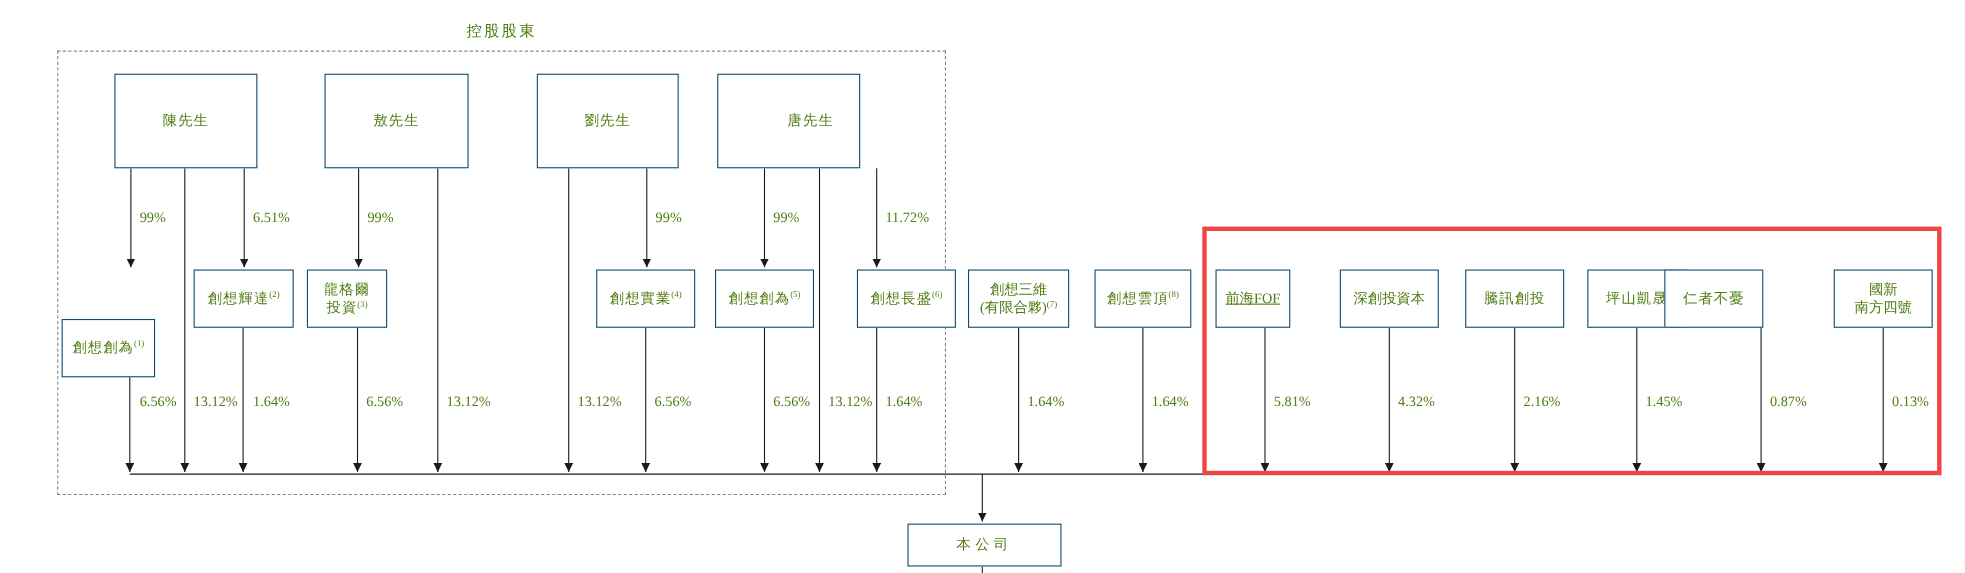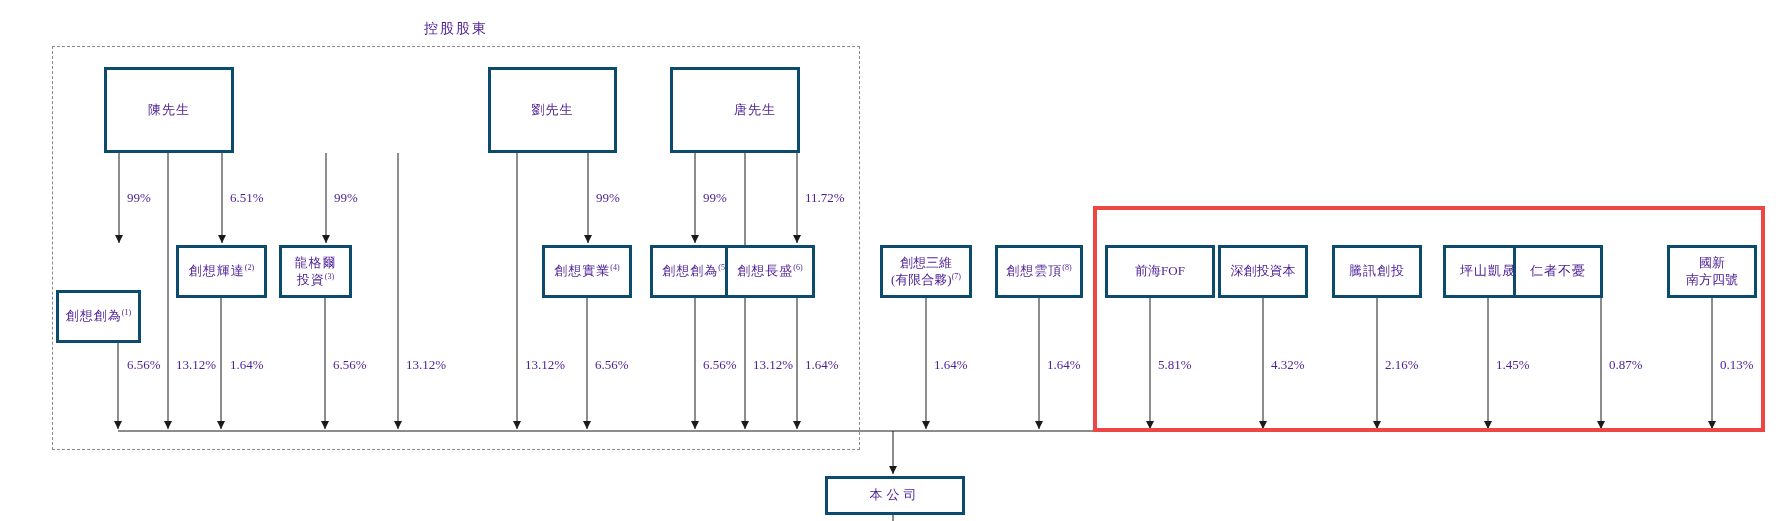--- a/index.html
+++ b/index.html
@@ -1,31 +1,31 @@
 <!DOCTYPE html>
 <html><head>
 <meta charset="utf-8">
 <style>
   html,body{margin:0;padding:0;background:#ffffff;}
   .stage{
     position:relative;width:1786px;height:521px;background:#ffffff;
-    font-family:"Liberation Serif","DejaVu Serif",serif;color:#4c1d95;
+    font-family:"Liberation Serif","DejaVu Serif",serif;color:#4d7c0f;
     overflow:hidden;
   }
   .lines-layer{position:absolute;left:0;top:0;z-index:1;}
   .dashed-group{
     position:absolute;left:52px;top:46px;width:808px;height:404px;
     border:1px dashed #8a8a8a;z-index:0;box-sizing:border-box;
   }
   .highlight-rect{
     position:absolute;left:1093px;top:206px;width:672px;height:226px;
     border:4px solid #ee4545;z-index:2;box-sizing:border-box;
   }
   .node{
-    position:absolute;background:#ffffff;border:3px solid #0c4a6e;
+    position:absolute;background:#ffffff;border:1px solid #0c4a6e;
     display:flex;flex-direction:column;align-items:center;justify-content:center;
     z-index:3;box-sizing:border-box;text-align:center;
     font-size:13px;letter-spacing:1px;line-height:1.3;
   }
   .person{top:67px;width:130px;height:86px;}
   .entity{top:245px;height:53px;}
   .company-node{left:825px;top:476px;width:140px;height:39px;letter-spacing:4px;}
   .box-line:empty{display:none;}
   sup.note{font-size:8px;letter-spacing:0;line-height:0;vertical-align:super;}
   sup.note:empty{display:none;}
@@ -90,24 +90,27 @@
 
   <div class="dashed-group"></div>
 
   <div class="highlight-rect" style="border-color: rgb(238, 69, 69);"></div>
 
   <div class="group-title">控股股東</div>
 
   <div class="node person" style="left:104px;">
     <span>陳先生</span>
   </div>
+  <div class="node person" style="left:295px;width:131px;">
+    <span>敖先生</span>
+  </div>
   <div class="node person" style="left:488px;width:129px;">
     <span>劉先生</span>
   </div>
-  <div class="node person" style="left:670px;padding-left:40px;">
+  <div class="node person" style="left:652px;padding-left:40px;">
     <span>唐先生</span>
   </div>
 
   <div class="node entity" style="left:56px;width:85px;margin-top:45px;">
 
     <div><span>創想創為</span><sup class="note">(1)</sup></div>
   </div>
   <div class="node entity" style="left:176px;width:91px;">
 
     <div><span>創想輝達</span><sup class="note">(2)</sup></div>
@@ -117,33 +120,33 @@
     <div><span>投資</span><sup class="note">(3)</sup></div>
   </div>
   <div class="node entity" style="left:542px;width:90px;">
 
     <div><span>創想實業</span><sup class="note">(4)</sup></div>
   </div>
   <div class="node entity" style="left:650px;width:90px;">
 
     <div><span>創想創為</span><sup class="note">(5)</sup></div>
   </div>
-  <div class="node entity" style="left:725px;width:90px;">
+  <div class="node entity" style="left:779px;width:90px;">
 
     <div><span>創想長盛</span><sup class="note">(6)</sup></div>
   </div>
   <div class="node entity" style="left:880px;width:92px;letter-spacing:0;">
     <div class="box-line">創想三維</div>
     <div><span>(有限合夥)</span><sup class="note">(7)</sup></div>
   </div>
   <div class="node entity" style="left:995px;width:88px;">
 
     <div><span>創想雲頂</span><sup class="note">(8)</sup></div>
   </div>
-  <div class="node entity" style="left:1105px;width:110px;letter-spacing:0;">
+  <div class="node entity" style="left:1105px;width:68px;letter-spacing:0;text-decoration:underline;">
 
     <div><span>前海FOF</span></div>
   </div>
   <div class="node entity" style="left:1218px;width:90px;letter-spacing:0;">
 
     <div><span>深創投資本</span></div>
   </div>
   <div class="node entity" style="left:1332px;width:90px;">
 
     <div><span>騰訊創投</span></div>

